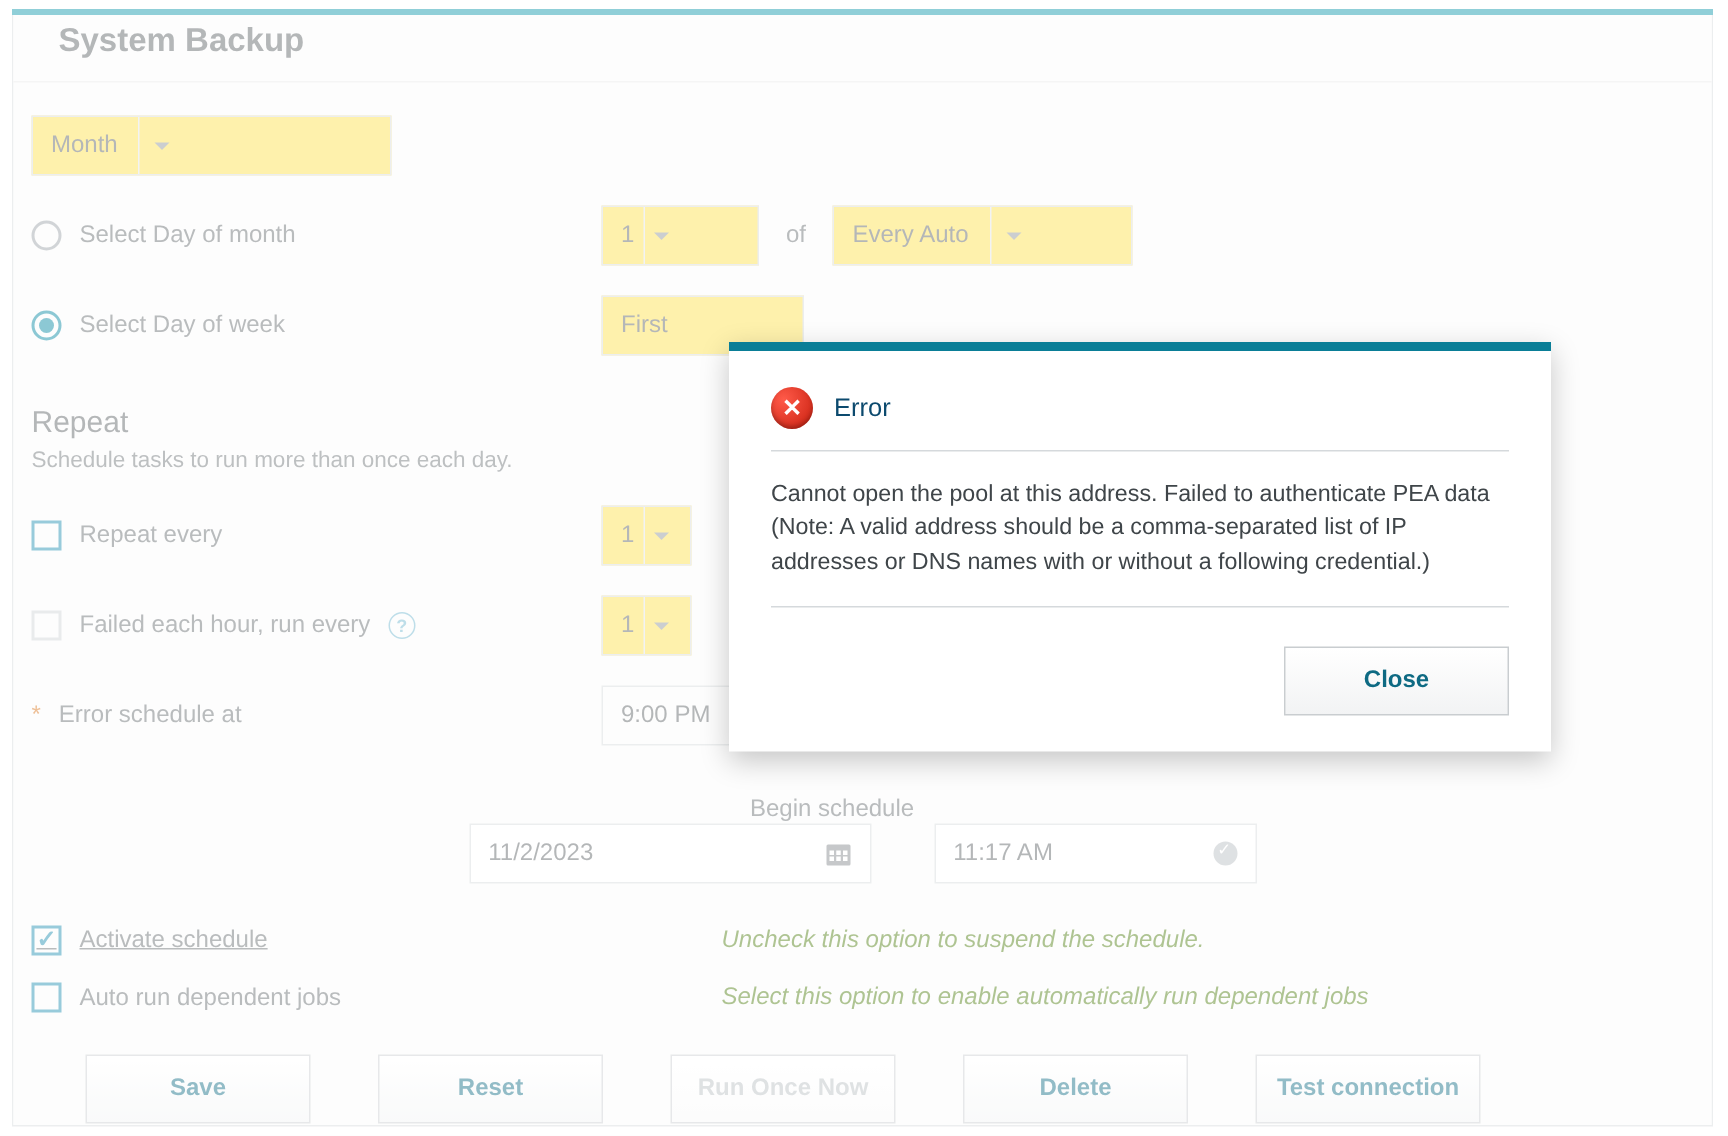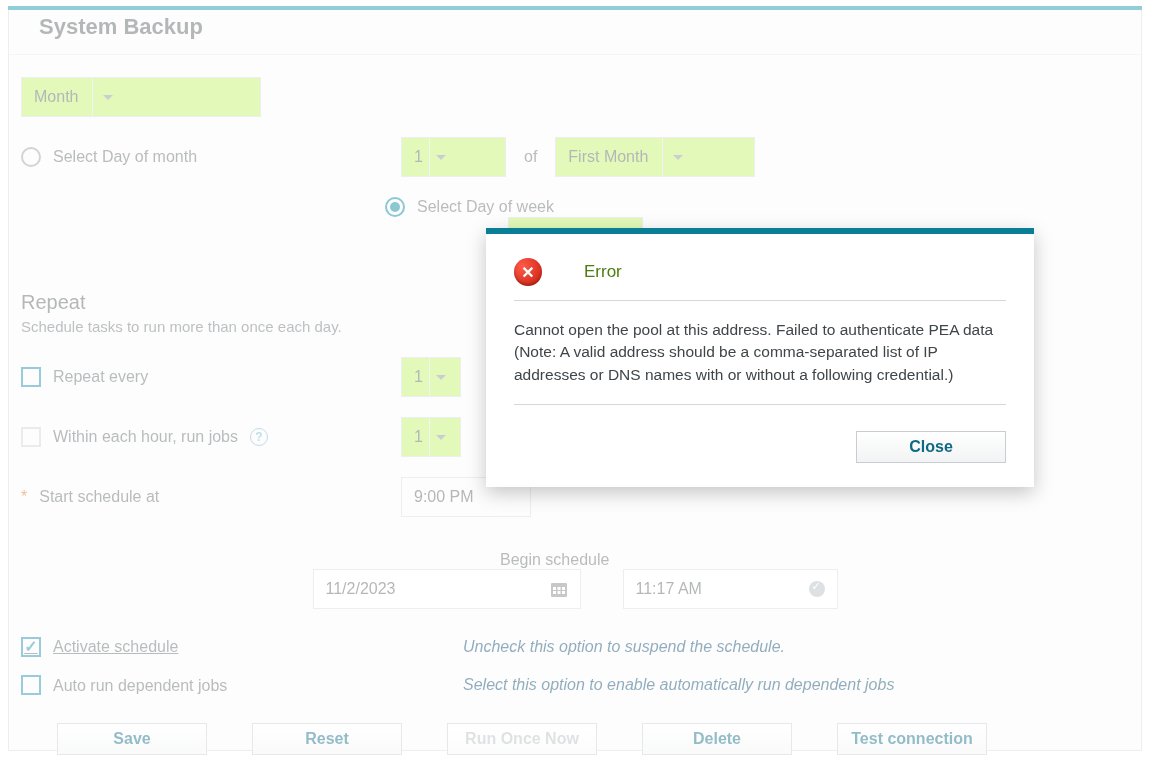--- a/index.html
+++ b/index.html
@@ -107,21 +107,21 @@
     .checkbox.disabled { border-color: #cfd3d6; }
     .checkbox.checked::after {
       content: "✓";
       color: #1b8db0;
       font-size: 16px;
       font-weight: bold;
       line-height: 1;
     }
     .select {
       border: 1px solid #d5d9dc;
-      background: #bef264;
+      background: #fde047;
       height: 40px;
       display: inline-flex;
       align-items: center;
       padding: 0 12px;
       color: #5a5f63;
       font-size: 16px;
       position: relative;
       min-width: 60px;
     }
     .select .caret {
@@ -191,45 +191,45 @@
       font-size: 20px;
       color: #5a5f63;
       margin-bottom: 4px;
     }
     .section-sub {
       font-size: 15px;
       color: #6d7377;
       margin-bottom: 22px;
     }
     .hint {
-      color: #0c4a6e;
+      color: #4d7c0f;
       font-style: italic;
       font-size: 16px;
-      margin-left: 52px;
+      margin-left: 70px;
     }
     .req { color: #d9731a; }
     .help-icon {
       display: inline-flex;
       width: 18px;
       height: 18px;
       border: 1.5px solid #6fb6cf;
       border-radius: 50%;
       align-items: center;
       justify-content: center;
       color: #6fb6cf;
       font-size: 12px;
       font-weight: bold;
     }
     .button-row {
       display: flex;
       gap: 45px;
       padding: 18px 36px 10px 36px;
     }
     .btn {
-      height: 32px;
+      height: 46px;
       min-width: 150px;
       border: 1px solid #c9cdd0;
       background: linear-gradient(#ffffff, #f2f3f4);
       color: #0e6a83;
       font-weight: bold;
       font-size: 16px;
       display: inline-flex;
       align-items: center;
       justify-content: center;
       padding: 0 6px;
@@ -275,22 +275,21 @@
       display: flex;
       align-items: center;
       justify-content: center;
       color: #fff;
       font-weight: bold;
       font-size: 16px;
       box-shadow: inset 0 -2px 3px rgba(0,0,0,0.25);
     }
     .modal-title {
       font-size: 17px;
-      color: #4d7c0f;
-      margin-left: 28px;
+      color: #0c4a6e;
     }
     .modal-msg {
       padding: 18px 0;
       font-size: 15.5px;
       line-height: 1.45;
       color: #3f4549;
       border-bottom: 1px solid #d5d9dc;
     }
     .modal-foot {
       display: flex;
@@ -323,27 +322,27 @@
         <span class="radio"></span>
         <span>Select Day of month</span>
       </div>
       <div class="ctrl-col">
         <div class="select w-1 w-small">
           <span>1</span>
           <span class="caret"></span>
         </div>
         <span>of</span>
         <div class="select w-everymonth">
-          <span>First Month</span>
+          <span>Every Auto</span>
           <span class="caret"></span>
         </div>
       </div>
     </div>
 
-    <div class="row" style="margin-bottom:34px;flex-direction:column;">
+    <div class="row" style="margin-bottom:34px;">
       <div class="label-col">
         <span class="radio selected"></span>
         <span>Select Day of week</span>
       </div>
       <div class="ctrl-col">
         <div class="select w-first">
           <span>First</span>
           <span class="caret" style="visibility:hidden;"></span>
         </div>
       </div>
@@ -361,35 +360,35 @@
         <div class="select w-60 w-small">
           <span>1</span>
           <span class="caret"></span>
         </div>
       </div>
     </div>
 
     <div class="row">
       <div class="label-col">
         <span class="checkbox disabled"></span>
-        <span>Within each hour, run jobs</span>
+        <span>Failed each hour, run every</span>
         <span class="help-icon">?</span>
       </div>
       <div class="ctrl-col">
         <div class="select w-60 w-small">
           <span>1</span>
           <span class="caret"></span>
         </div>
       </div>
     </div>
 
     <div class="row" style="margin-bottom:34px;">
       <div class="label-col">
         <span class="req">*</span>
-        <span>Start schedule at</span>
+        <span>Error schedule at</span>
       </div>
       <div class="ctrl-col">
         <div class="time-input gray" style="width:130px;">
           <span>9:00 PM</span>
         </div>
       </div>
     </div>
 
     <div class="row" style="margin-bottom:28px;flex-direction:column;">
       <div class="label-col" style="width:150px;">

